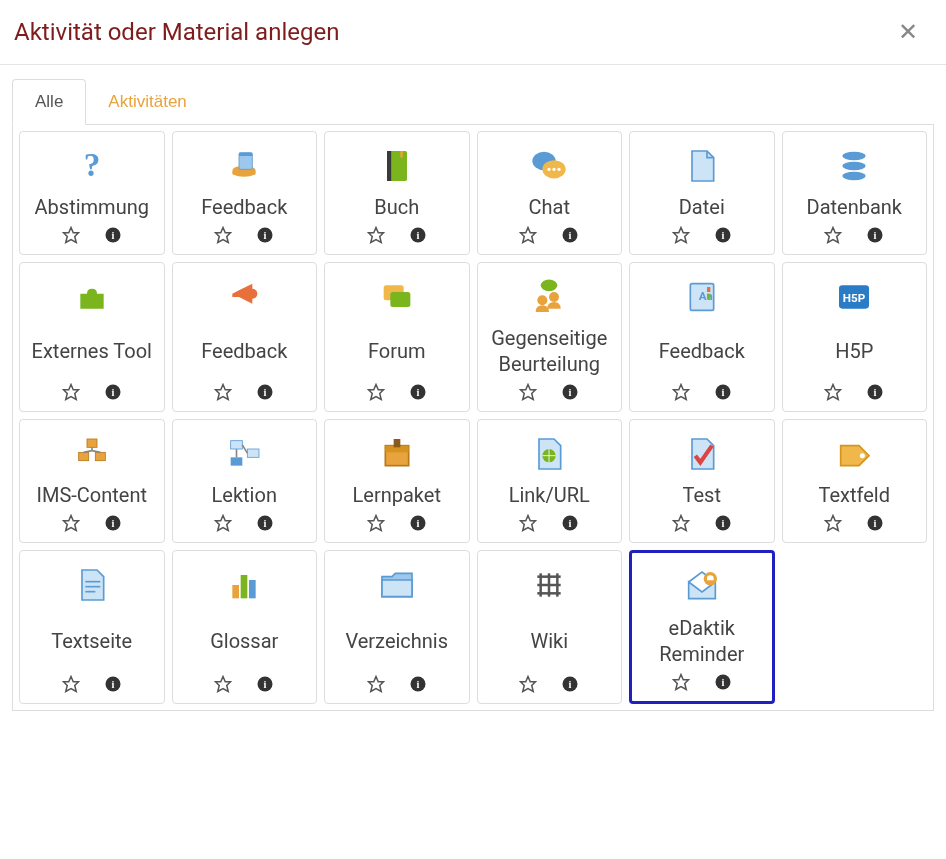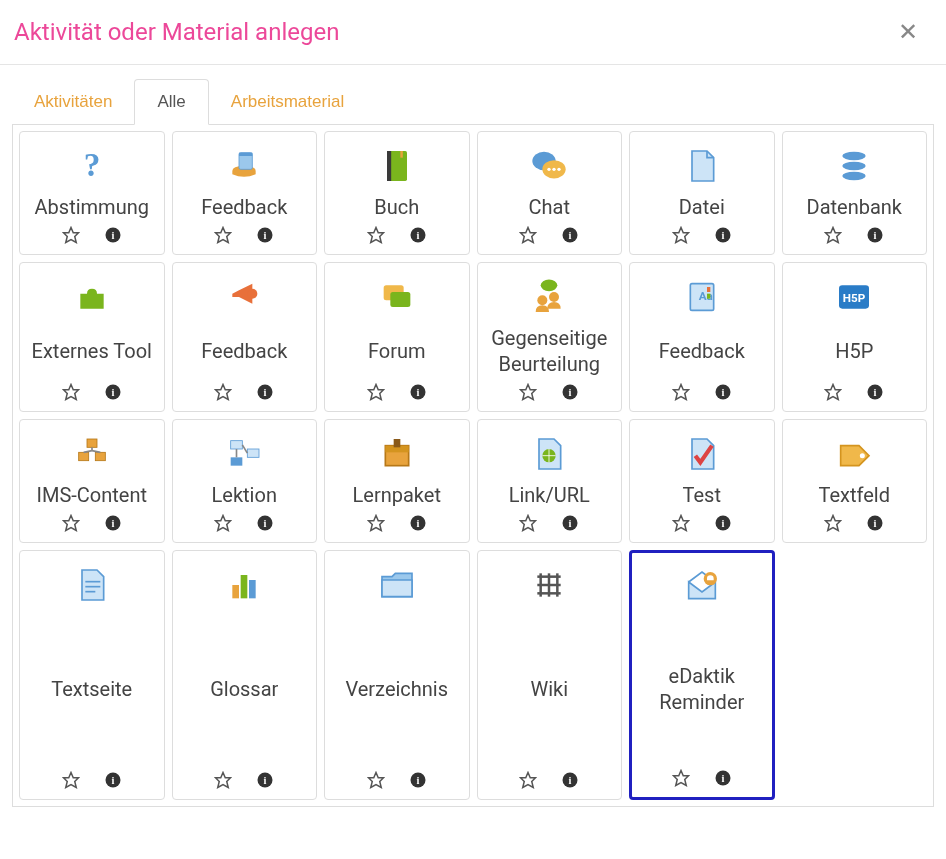--- a/index.html
+++ b/index.html
@@ -15,21 +15,21 @@
     .modal-header {
       display: flex;
       justify-content: space-between;
       align-items: center;
       padding: 18px 22px 18px 14px;
       border-bottom: 1px solid #e5e5e5;
     }
     .modal-title {
       font-size: 24px;
       font-weight: 400;
-      color: #ec4899;
+      color: #7f1d1d;
     }
     .close-btn {
       font-size: 24px;
       color: #888;
       cursor: pointer;
       background: none;
       border: none;
       padding: 0 6px;
     }
     .modal-body {
@@ -95,21 +95,20 @@
       display: flex;
       flex-direction: column;
       align-items: center;
       justify-content: space-between;
       min-height: 124px;
       cursor: pointer;
       background: #fff;
     }
     .card.highlighted {
       border: 3px solid #2020c0;
-      gap: 48px;
     }
     .card-icon {
       width: 48px;
       height: 48px;
       display: flex;
       align-items: center;
       justify-content: center;
     }
     .card-label {
       font-size: 20px;
@@ -141,23 +140,22 @@
 <div class="modal">
   <div class="modal-header">
     <h2 class="modal-title">Aktivität oder Material anlegen</h2>
     <button class="close-btn">
       <span>✕</span>
     </button>
   </div>
   <div class="modal-body">
 
     <div class="tabs" id="tabs-container">
+        <button class="tab active">Alle</button>
         <button class="tab">Aktivitäten</button>
-        <button class="tab active">Alle</button>
-        <button class="tab">Arbeitsmaterial</button>
       </div>
 
     <div class="grid-container">
       <div class="grid" id="grid">
           <div class="card">
             <div class="card-icon">
               <svg width="40" height="40" viewBox="0 0 48 48">
                 <text x="24" y="36" font-size="40" text-anchor="middle" fill="#5b9bd5" font-weight="bold" font-family="serif">?</text>
               </svg>
             </div>

